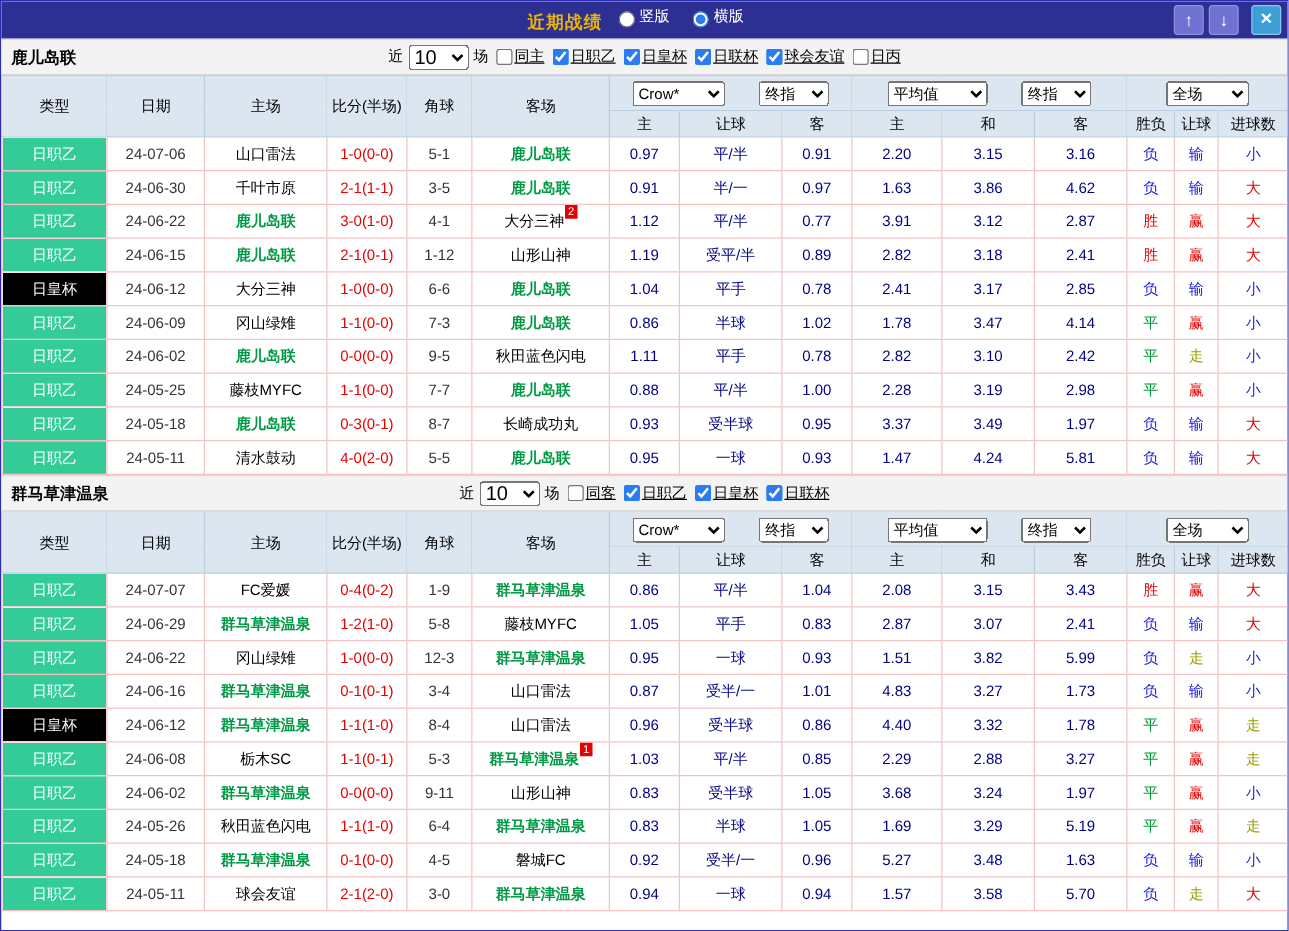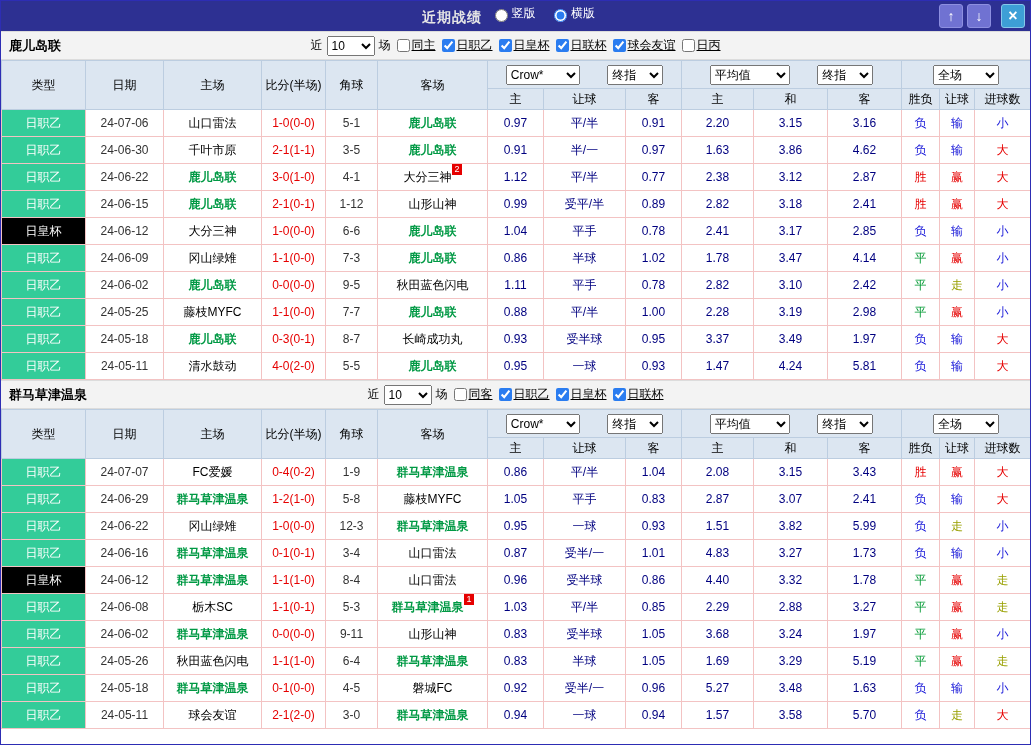--- a/index.html
+++ b/index.html
@@ -1,30 +1,30 @@
 <!DOCTYPE html>
 <html><head>
 <meta charset="utf-8">
 <style>
   html,body{margin:0;padding:0;}
   body{font-family:"Liberation Sans",sans-serif;background:#fff;}
   .app{width:1031px;height:745px;border:1px solid #2d2db4;box-sizing:border-box;overflow:hidden;background:#fff;}
   
   .topbar{height:30px;background:#2d3092;position:relative;display:flex;align-items:center;justify-content:center;}
-  .tb-title{color:#e5e5e5;font-size:14px;font-weight:bold;letter-spacing:1px;margin-right:8px;}
+  .tb-title{color:#eab308;font-size:14px;font-weight:bold;letter-spacing:1px;margin-right:8px;}
   .radio-label{display:inline-flex;align-items:flex-end;color:#fff;font-size:12px;margin-right:14px;cursor:pointer;}
   .radio-label input{margin:0 4px 0 0;accent-color:#2a7cf0;}
   .topbar-buttons{position:absolute;right:5px;top:3px;display:flex;}
   .nav-btn{width:24px;height:24px;margin-left:4px;border:1px solid #8d8fe0;border-radius:3px;background:#7072d2;color:#fff;font-size:14px;font-weight:bold;line-height:20px;text-align:center;cursor:pointer;padding:0;}
   .nav-btn.close{background:#3d9fd6;border-color:#86c8ea;margin-left:10px;font-size:16px;}
   
   .section-header{height:27px;background:#f3f3f3;border-top:1px solid #dcdcdc;border-bottom:1px solid #dcdcdc;position:relative;display:flex;align-items:center;justify-content:center;font-size:12px;color:#000;}
   .team-name{position:absolute;left:8px;font-size:13px;font-weight:bold;}
   .filters{display:flex;align-items:center;}
-  .filters select{height:20px;font-size:12px;margin:0 4px;}
+  .filters select{height:20px;font-size:16px;margin:0 4px;}
   .cb{display:inline-flex;align-items:center;margin-left:6px;cursor:pointer;text-decoration:underline;}
   .cb input{margin:0 2px 0 0;accent-color:#2a7cf0;width:13px;height:13px;}
   
   table.matches{width:100%;border-collapse:collapse;table-layout:fixed;font-size:12px;}
   table.matches th,table.matches td{text-align:center;padding:0;overflow:hidden;white-space:nowrap;}
   thead th{background:#dce6f1;border:1px solid #bccde0;font-weight:normal;color:#000;}
   tr.grp th{height:27px;}
   tr.sub th{height:20px;}
   tr.grp select{height:20px;font-size:12px;margin:0 12px;vertical-align:middle;}
   .sel-count{width:48px;}
@@ -190,35 +190,35 @@
           <tr>
             <td class="lg j2">日职乙</td>
             <td class="date">24-06-22</td>
             <td><span class="hl">鹿儿岛联</span></td>
             <td class="score">3-0(1-0)</td>
             <td class="corner">4-1</td>
             <td><span>大分三神</span><sup class="badge">2</sup></td>
             <td class="odds">1.12</td>
             <td class="odds">平/半</td>
             <td class="odds">0.77</td>
-            <td class="avg">2.38</td>
+            <td class="avg">3.91</td>
             <td class="avg">3.12</td>
             <td class="avg">2.87</td>
             <td class="res w">胜</td>
             <td class="res w">赢</td>
             <td class="res w">大</td>
           </tr>
           <tr>
             <td class="lg j2">日职乙</td>
             <td class="date">24-06-15</td>
             <td><span class="hl">鹿儿岛联</span></td>
             <td class="score">2-1(0-1)</td>
             <td class="corner">1-12</td>
             <td><span>山形山神</span></td>
-            <td class="odds">0.99</td>
+            <td class="odds">1.19</td>
             <td class="odds">受平/半</td>
             <td class="odds">0.89</td>
             <td class="avg">2.82</td>
             <td class="avg">3.18</td>
             <td class="avg">2.41</td>
             <td class="res w">胜</td>
             <td class="res w">赢</td>
             <td class="res w">大</td>
           </tr>
           <tr>

